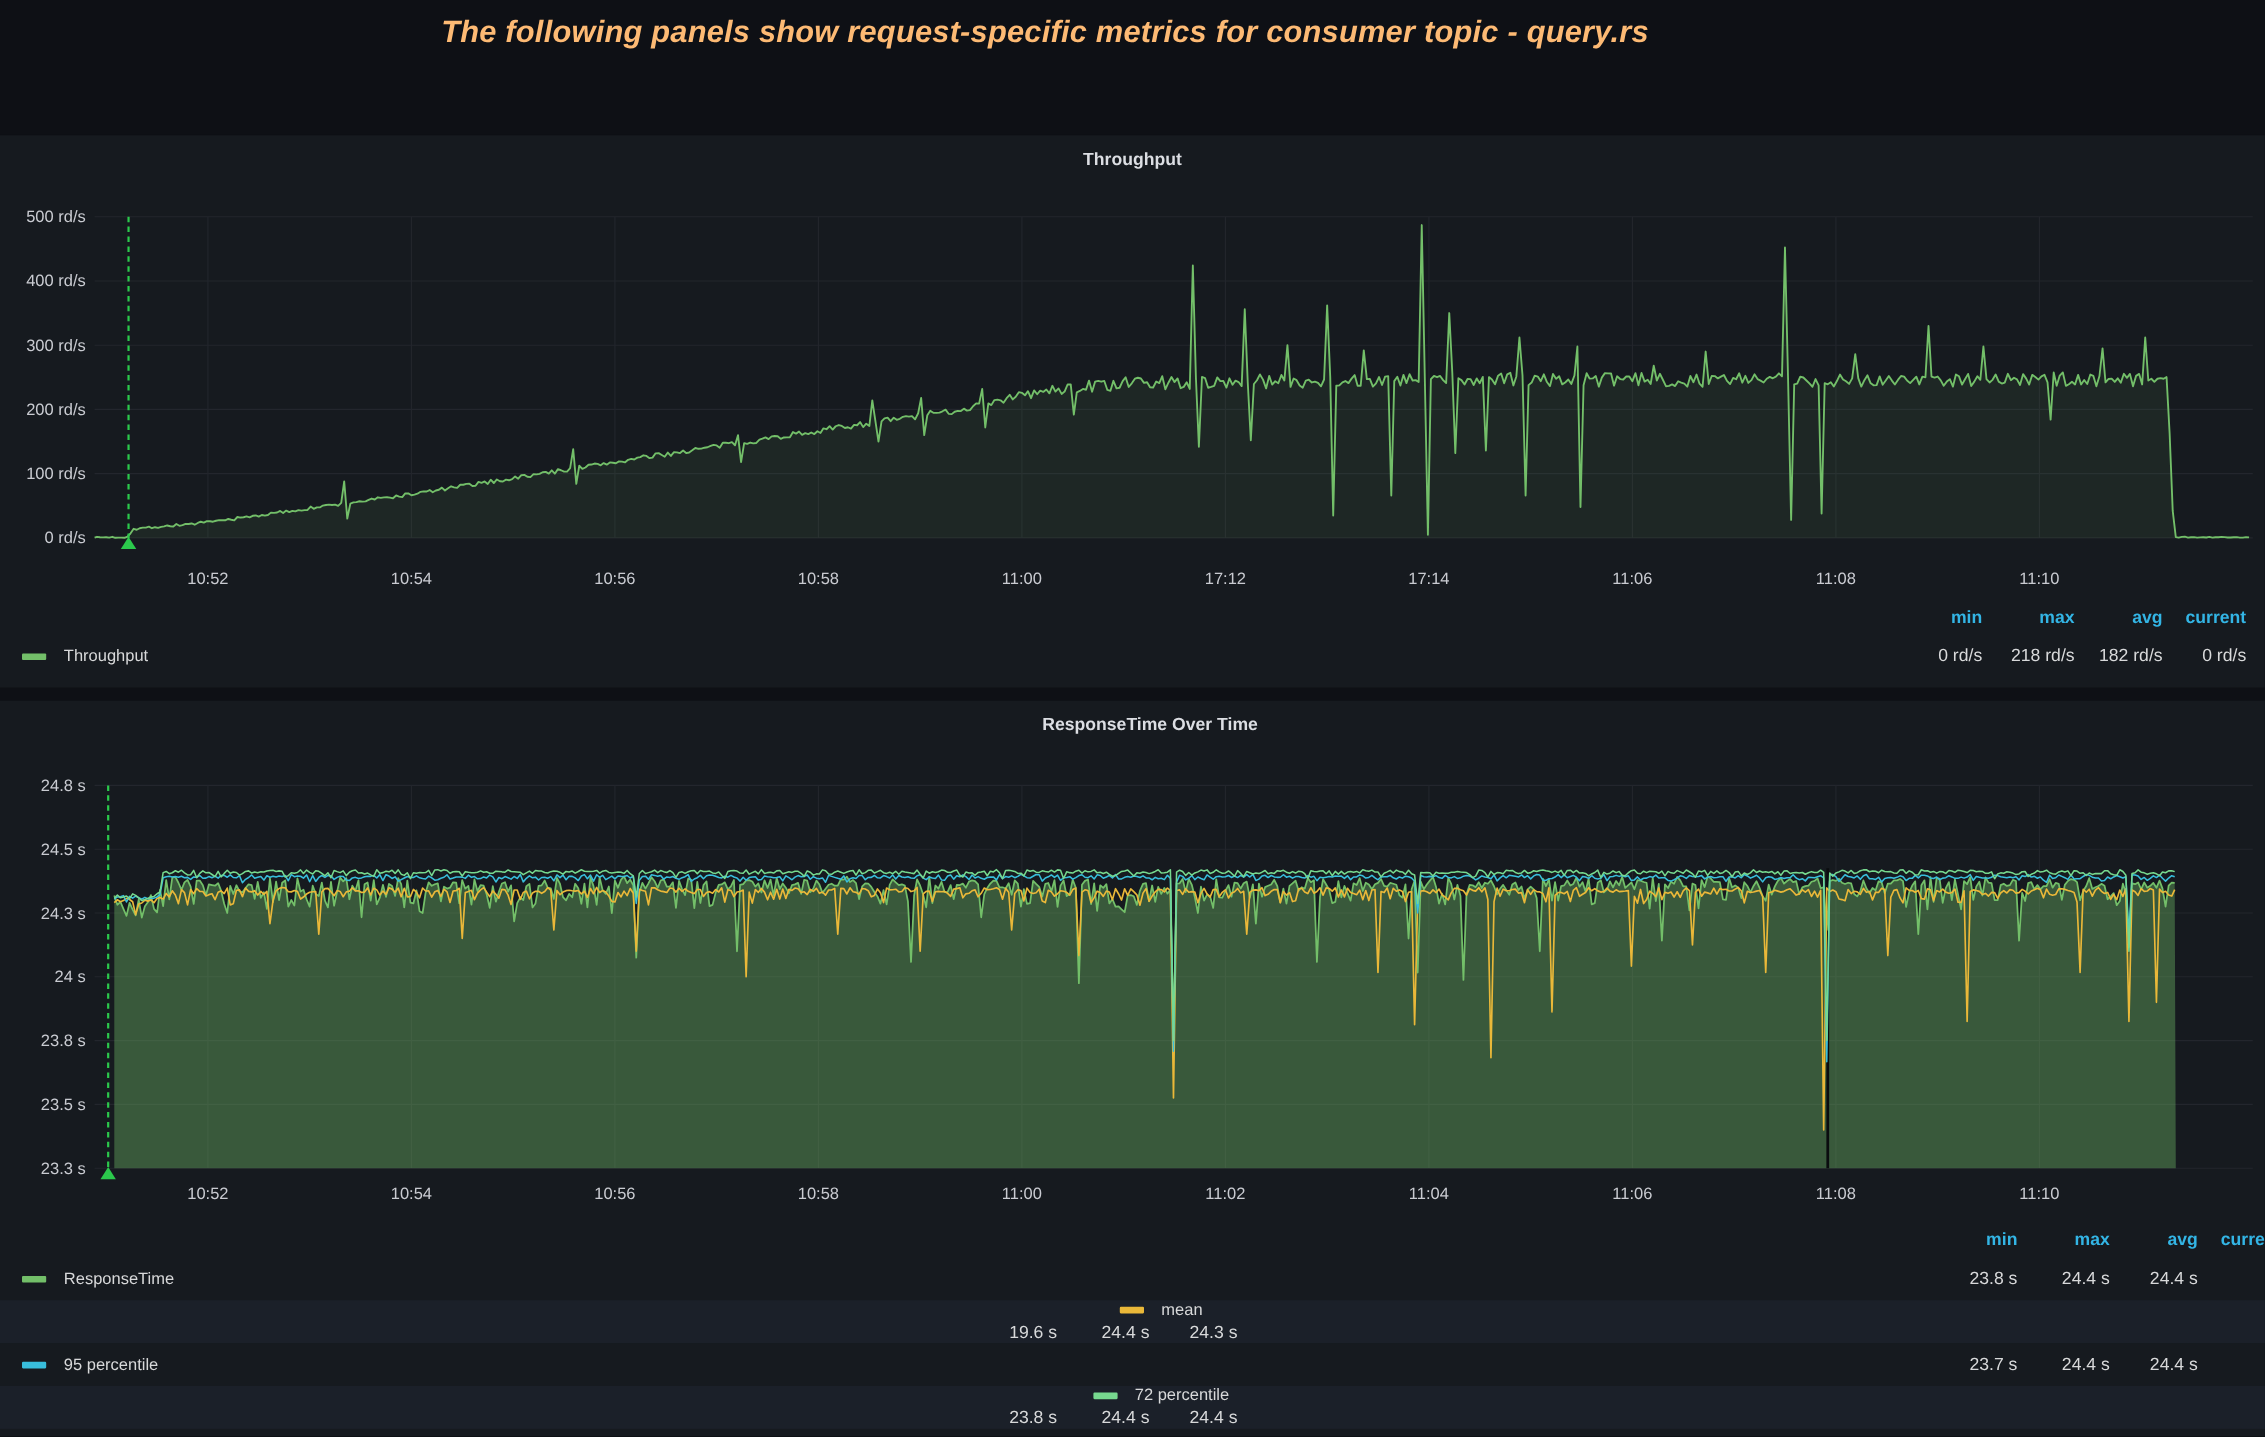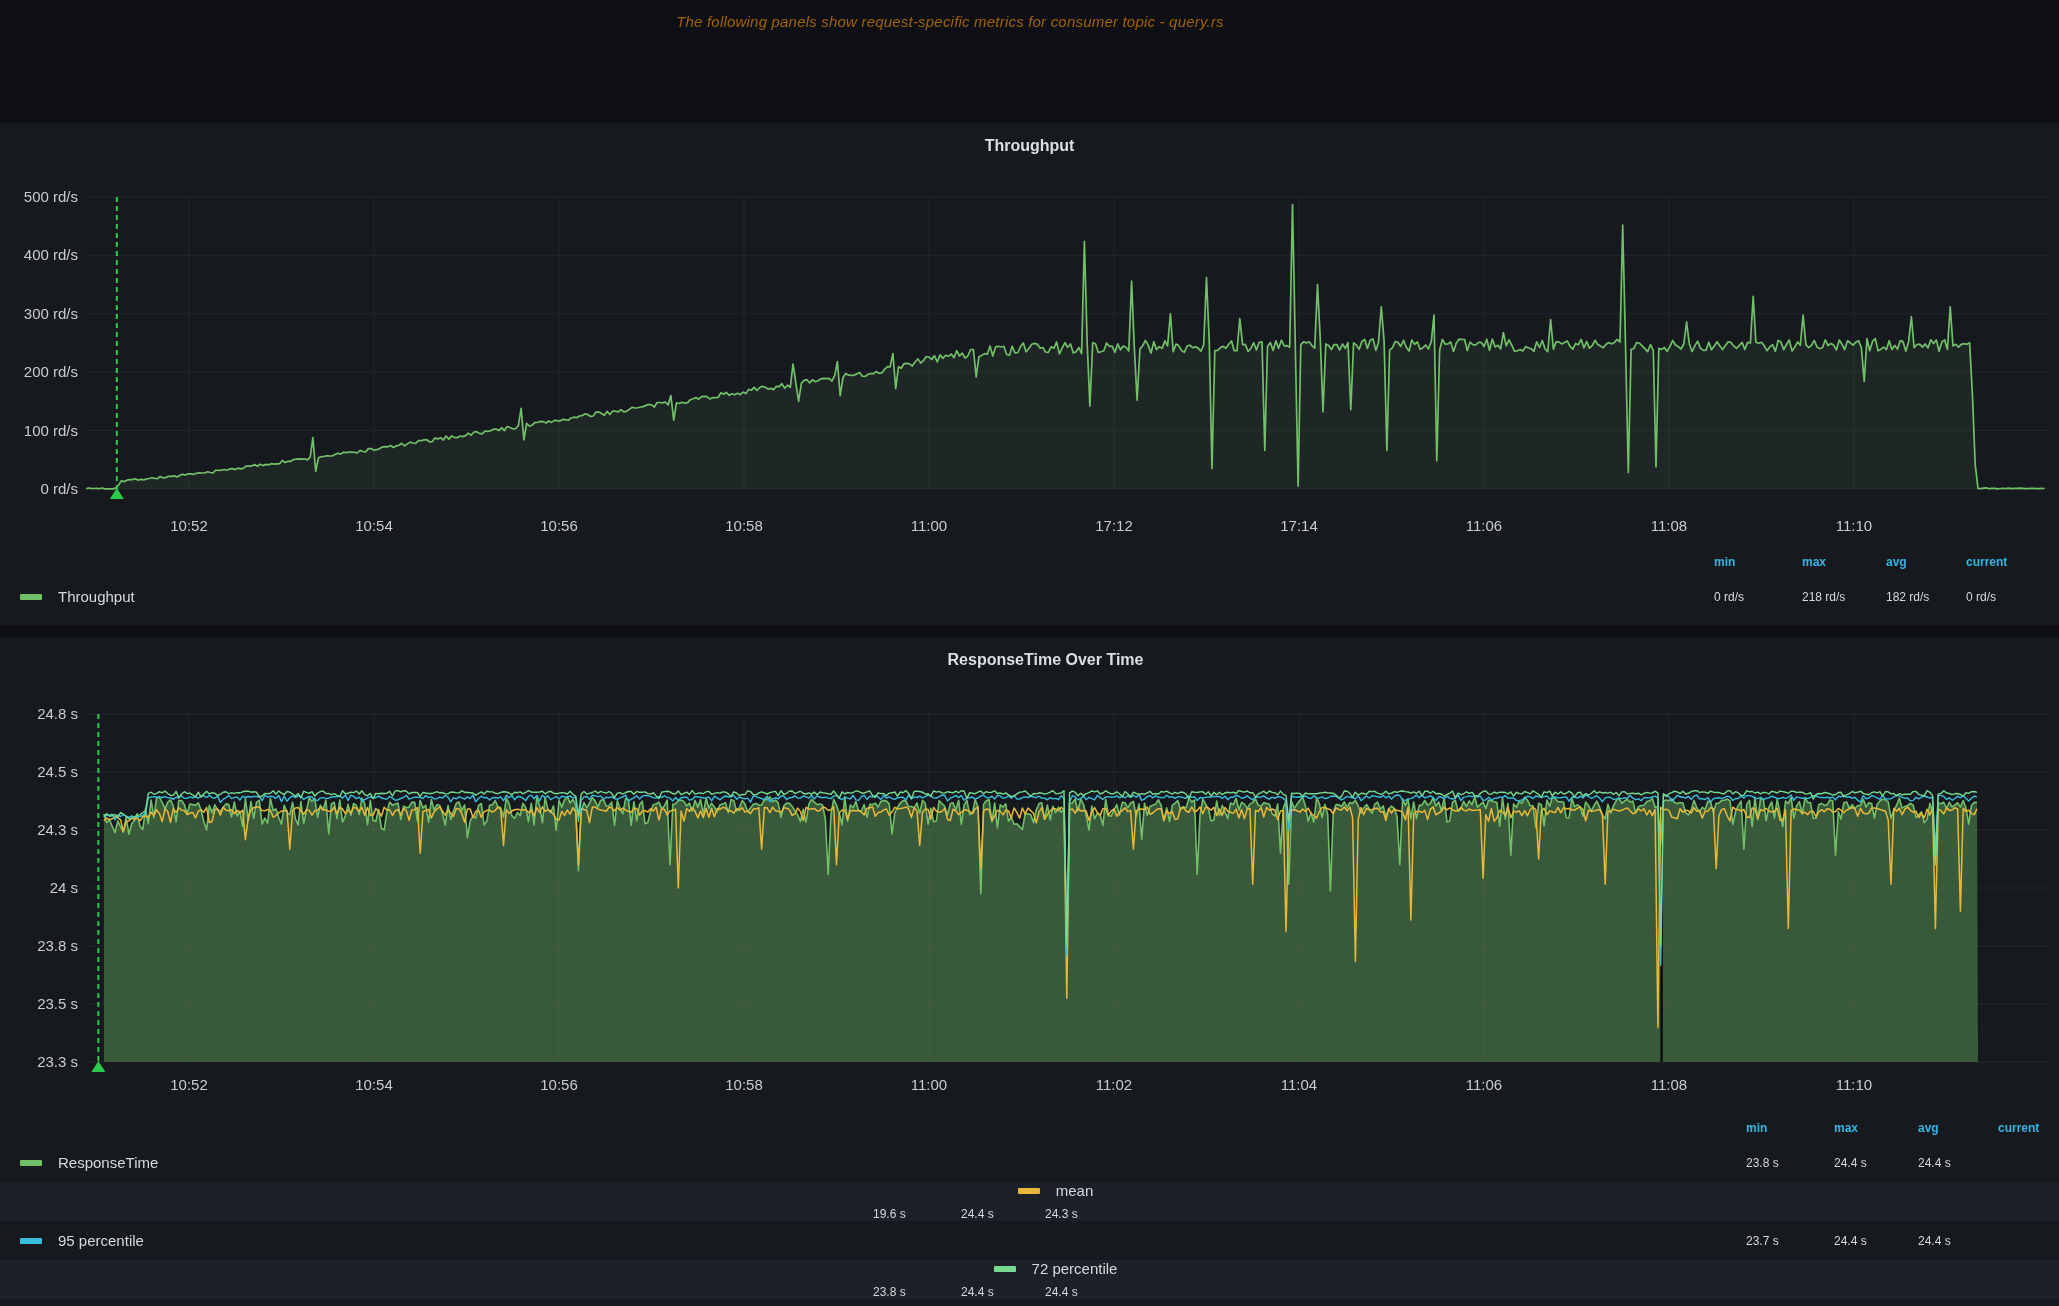--- a/index.html
+++ b/index.html
@@ -1,38 +1,38 @@
 <!DOCTYPE html>
 <html><head>
 <meta charset="utf-8">
 <style>
   html,body{margin:0;padding:0;background:#0d0f13;}
   .page{position:relative;width:2059px;height:1306px;overflow:hidden;
         background:#0e1015;font-family:"Liberation Sans",sans-serif;
         -webkit-font-smoothing:antialiased;}
   .dash-header{position:absolute;left:0;top:0;width:2059px;height:122px;background:#0e1015;}
   .page-title{position:absolute;top:13px;left:0;width:1900px;text-align:center;
-              font-size:15px;font-style:italic;font-weight:400;color:#a16207;letter-spacing:.2px;}
+              font-size:28px;font-style:italic;font-weight:700;color:#fdba74;letter-spacing:.2px;}
   .panel{position:absolute;left:0;width:2059px;background:#161a1f;}
   .panel.p1{top:123px;height:502px;}
   .panel.p2{top:637px;height:669px;padding-left:32px;}
   .panel-title{position:absolute;top:14px;left:0;width:100%;text-align:center;
                font-size:16px;font-weight:600;color:#dcdee3;cursor:pointer;}
   .chart{position:absolute;left:0;top:0;width:100%;height:100%;}
   svg{display:block;}
   text.tick{fill:#c9cbd1;font-size:15px;font-family:"Liberation Sans",sans-serif;}
   .legend{position:absolute;left:0;width:100%;}
   .lg-row{height:39px;display:flex;align-items:center;justify-content:space-between;width:100%;}
   .lg-row.lg-head{height:30px;}
   .lg-row.striped{background:#1b2029;flex-direction:column;}
   .lg-left{display:flex;align-items:center;margin-left:20px;}
   .swatch{width:22px;height:6px;border-radius:1px;display:inline-block;margin-right:16px;}
   .lg-label{color:#d8d9da;font-size:15px;cursor:pointer;}
   .lg-stats{margin-right:17px;display:flex;}
-  .lg-cell{display:inline-block;font-size:12px;color:#d8d9da;white-space:nowrap;}
+  .lg-cell{display:inline-block;text-align:right;font-size:16px;color:#d8d9da;white-space:nowrap;}
   .c0{width:88px}.c1{width:84px}.c2{width:80px}.c3{width:76px}
   .lg-head .lg-cell{color:#33B5E5;font-weight:700;cursor:pointer;}
 </style>
 </head>
 <body>
 
 <div class="page">
   <header class="dash-header">
     <div class="page-title">The following panels show request-specific metrics for consumer topic - query.rs</div>
   </header>

